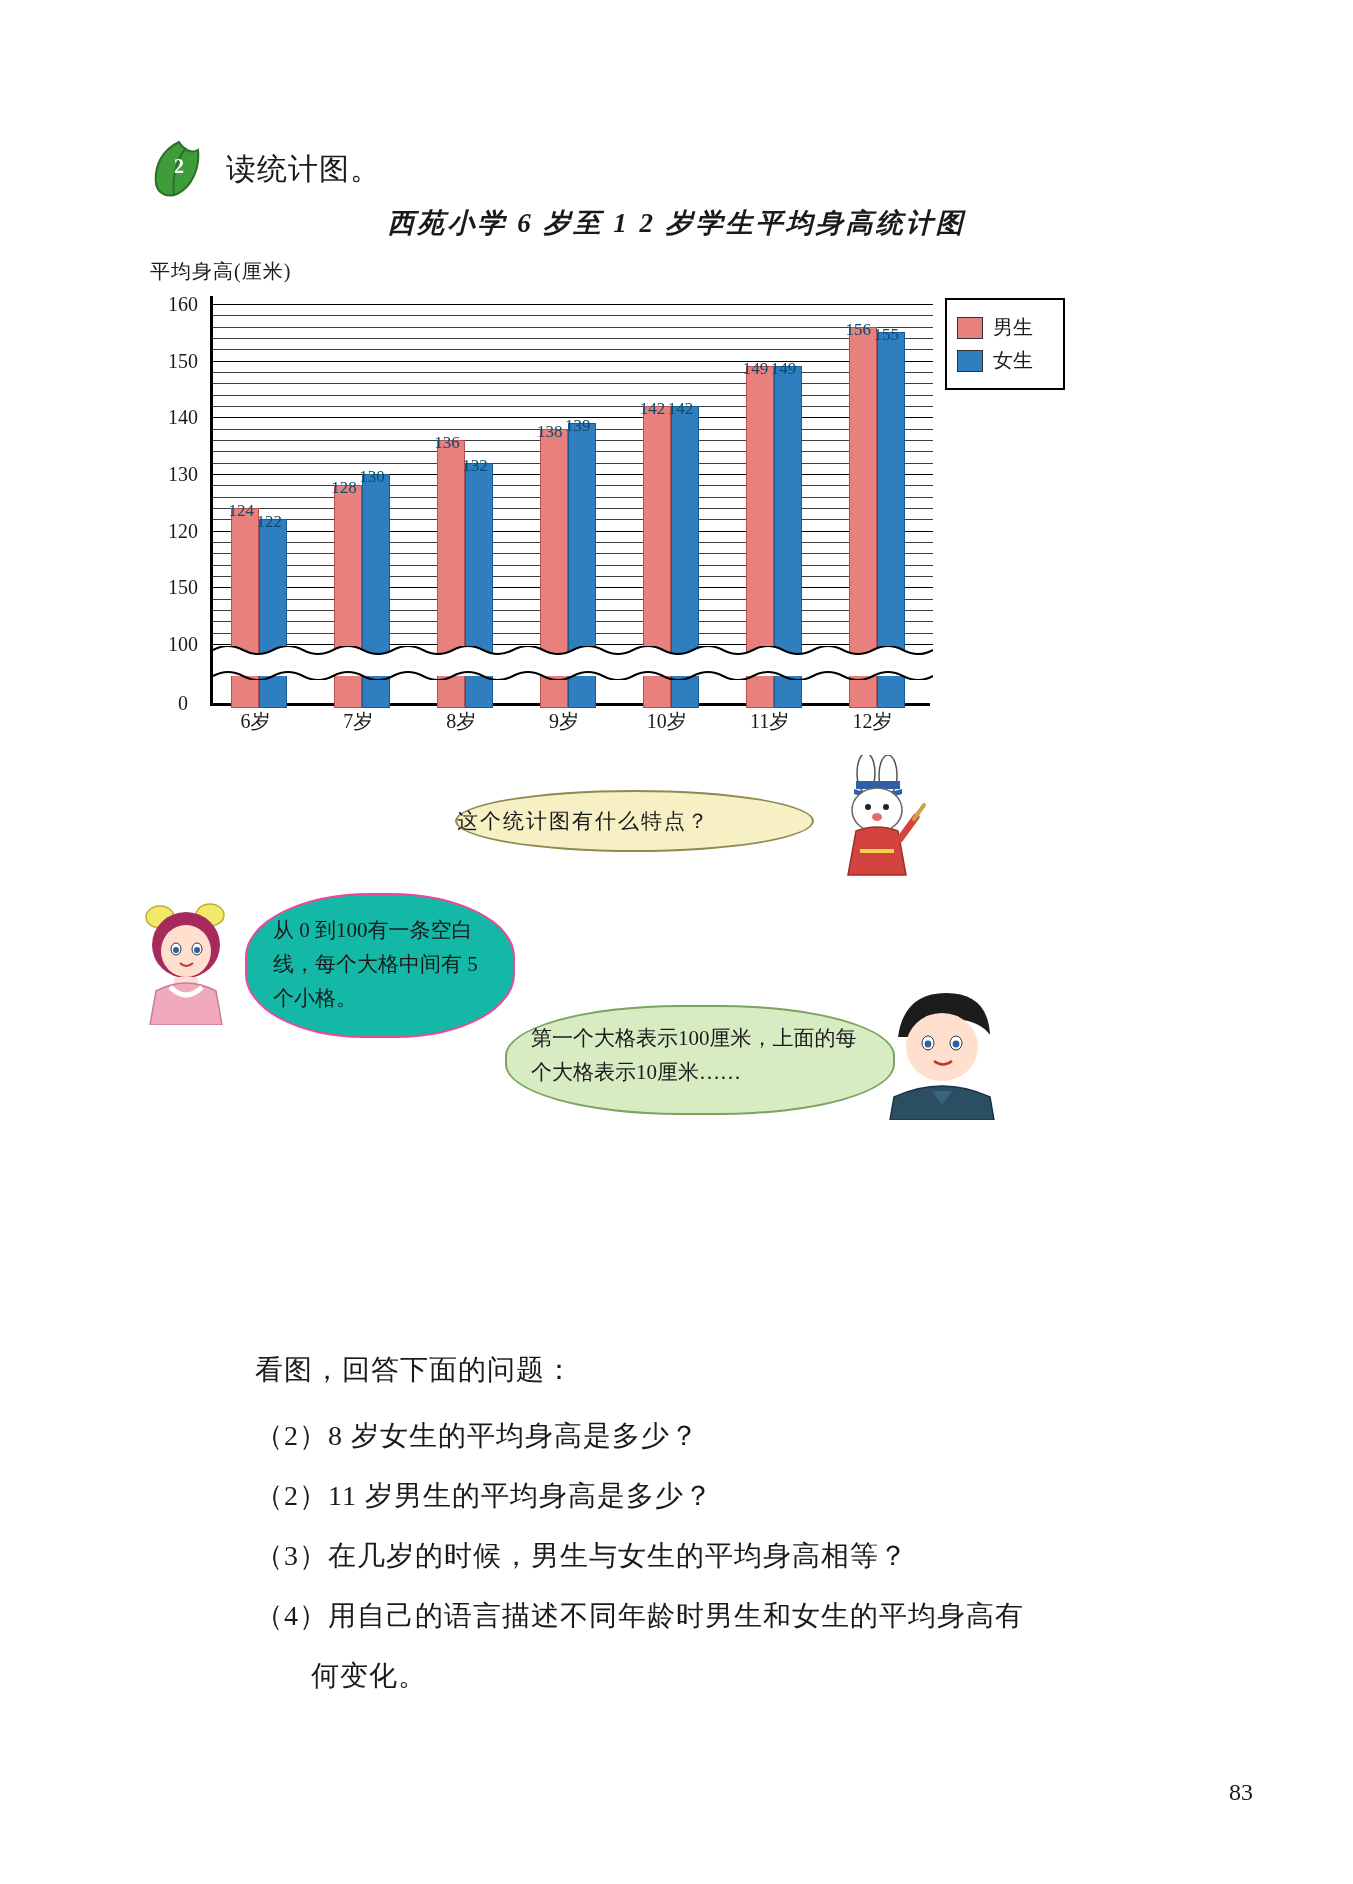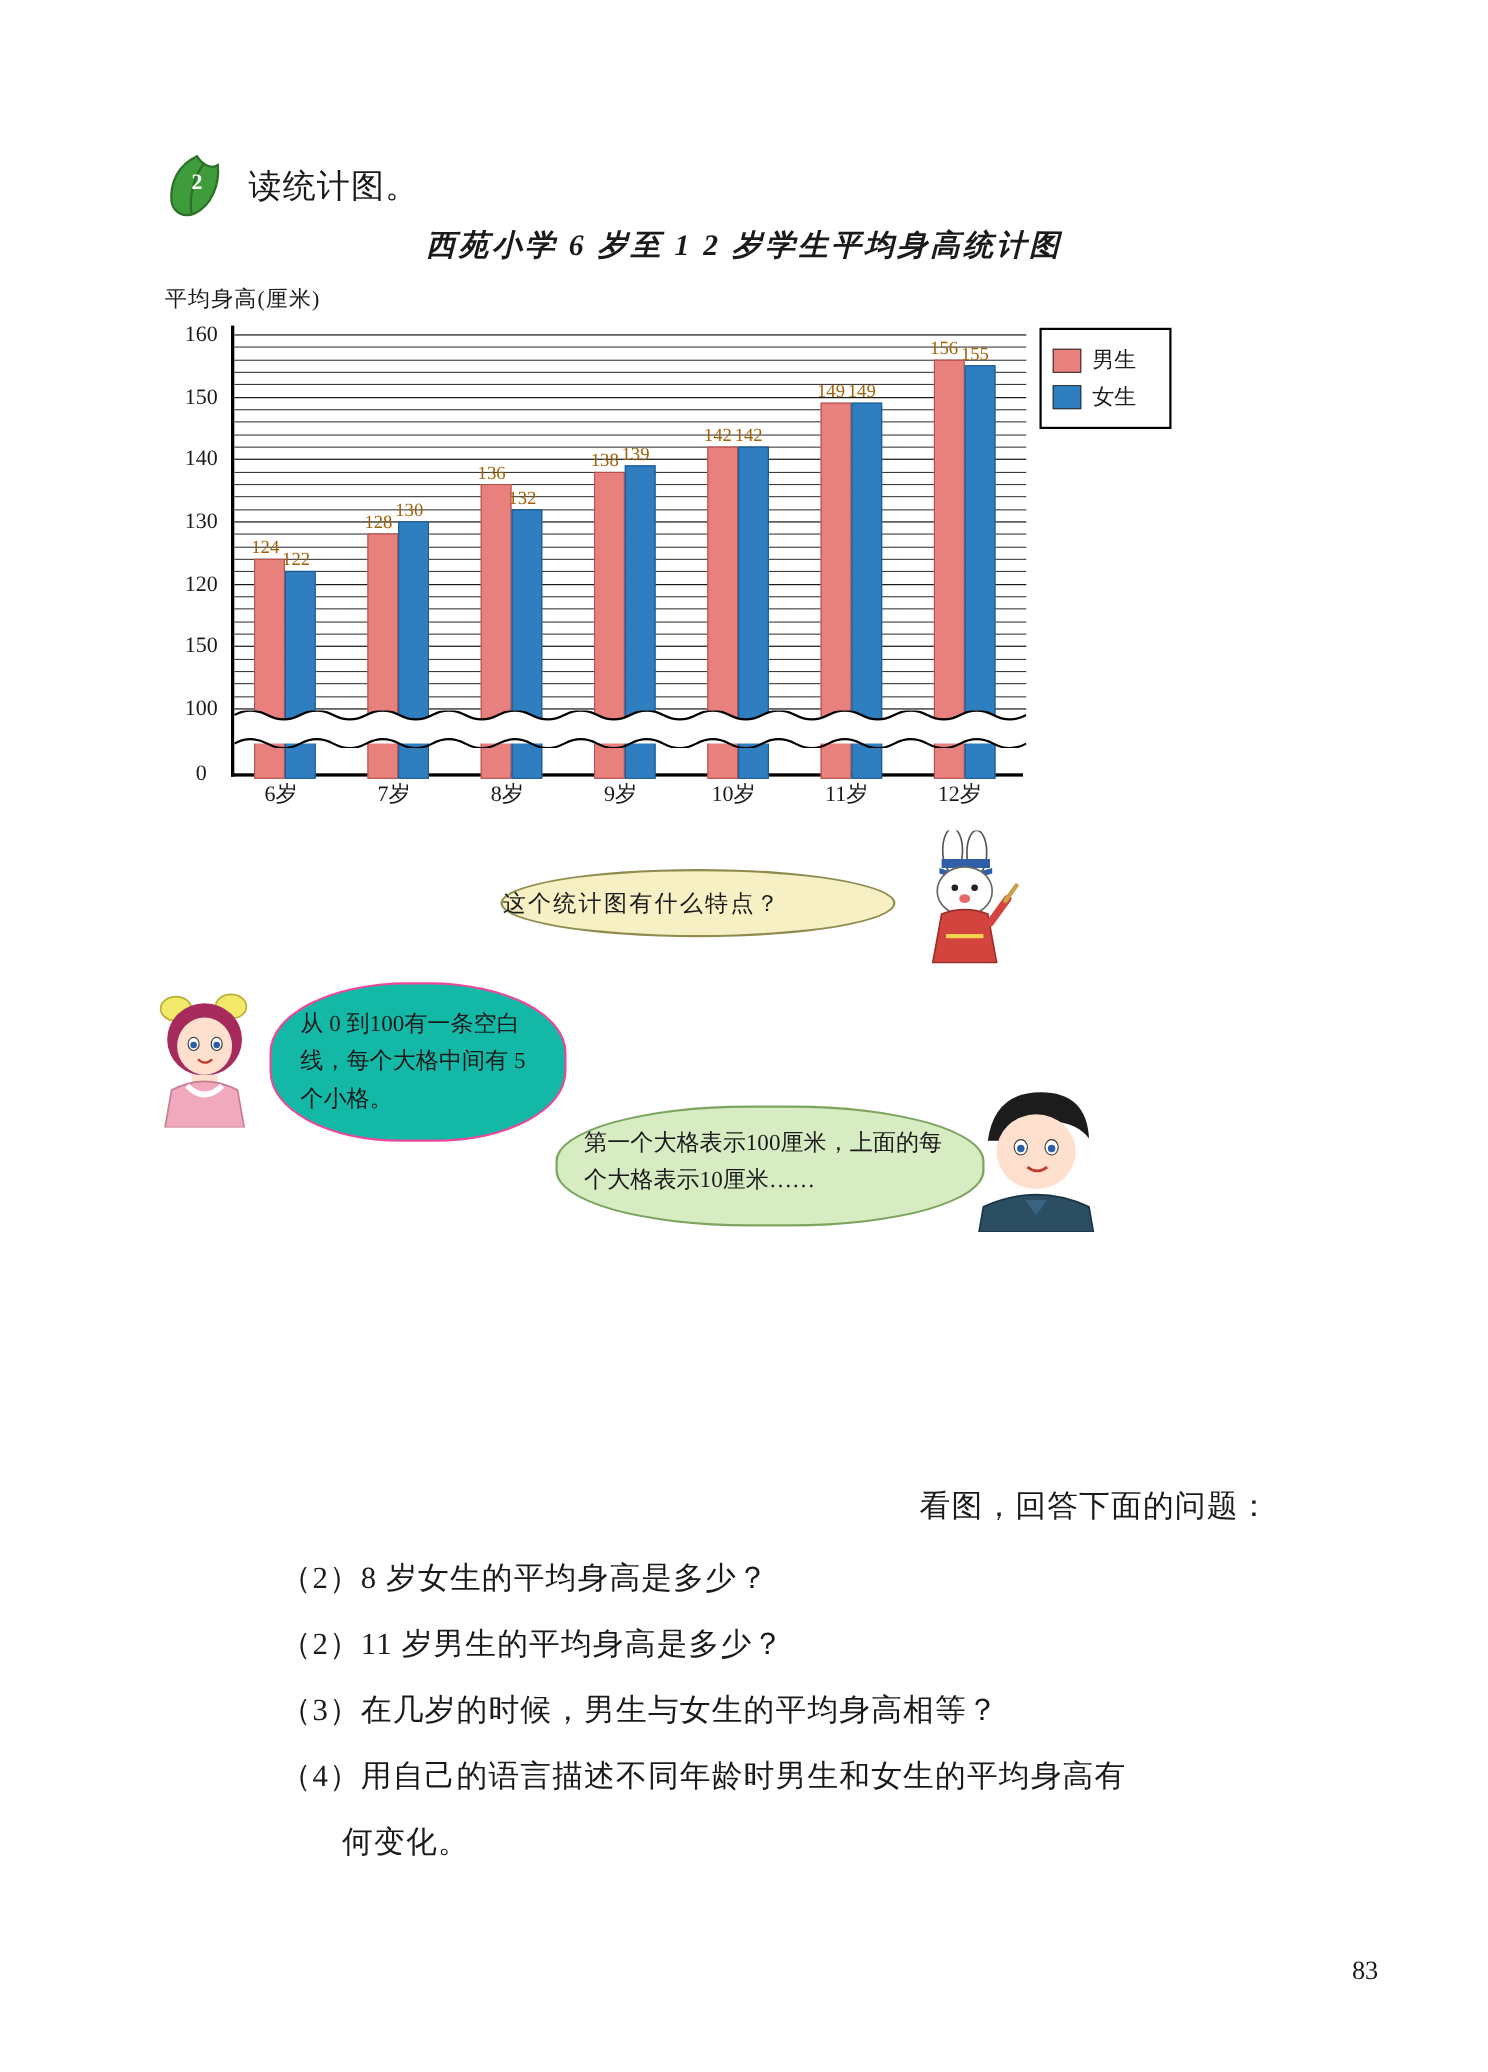--- a/index.html
+++ b/index.html
@@ -110,22 +110,23 @@
     position: absolute;
     bottom: 0;
     width: 26px;
   }
   .bar.male   { background: #e8817e; border: 1px solid #b4504d; }
   .bar.female { background: #2f7ec0; border: 1px solid #1b5a90; }
   .bar-value {
     position: absolute;
     font-family: "Liberation Serif", serif;
     font-size: 17px;
-    color: #a16207;
+    color: #0c4a6e;
     white-space: nowrap;
+    margin-top: 13px;
   }
   .xtick-label {
     position: absolute;
     top: 420px;
     font-family: "Liberation Serif", serif;
     font-size: 20px;
     text-align: center;
     width: 70px;
   }
   #zero-label {
@@ -224,21 +225,21 @@
   #questions {
     position: absolute;
     left: 255px;
     top: 1340px;
     width: 900px;
     font-family: "Liberation Serif", serif;
     font-size: 28px;
     line-height: 60px;
     letter-spacing: 1px;
   }
-  #questions .q-lead { margin-bottom: 6px; text-align: right; }
+  #questions .q-lead { margin-bottom: 6px; }
   #questions .q-item { }
   #questions .q-cont { padding-left: 56px; }
 
   #page-number {
     position: absolute;
     right: 100px;
     bottom: 78px;
     font-family: "Liberation Serif", serif;
     font-size: 24px;
   }

